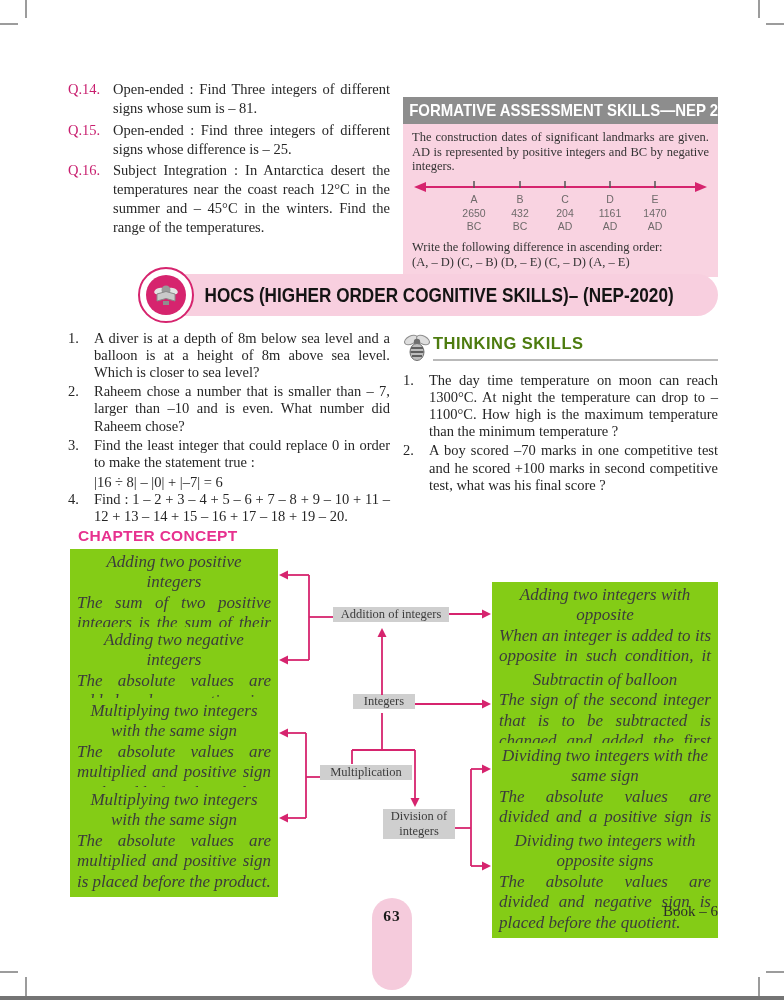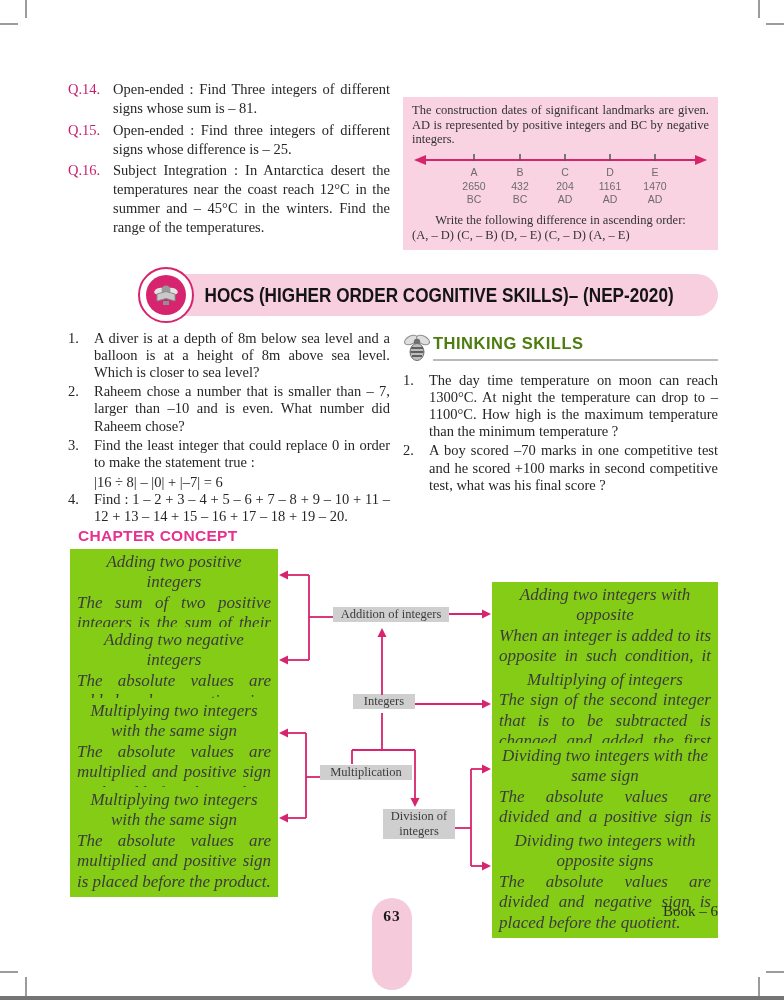--- a/index.html
+++ b/index.html
@@ -19,21 +19,21 @@
   
   #formative{position:absolute;left:403px;top:97px;width:315px;}
   .fa-header{background:#8d8d8d;color:#fff;height:27px;display:flex;align-items:center;
     font-family:"Liberation Sans", sans-serif;font-weight:bold;font-size:17px;}
   .fa-header span{transform:scaleX(.88);transform-origin:left center;white-space:nowrap;padding-left:7px;}
   .fa-body{background:#f9d3e1;padding:6px 9px 8px;font-size:12.5px;line-height:1.17;color:#333;}
   .fa-intro{text-align:justify;}
   .numberline{position:relative;height:58px;margin-top:5px;}
   .nl-pt{position:absolute;top:14px;text-align:center;transform:translateX(-50%);
     font-family:"Liberation Sans", sans-serif;font-size:10.5px;line-height:1.3;color:#6e6a6a;}
-  .fa-question{margin-top:3px;text-align:center;}
+  .fa-question{margin-top:3px;}
   
   #hocs-banner{position:absolute;left:150px;top:274px;width:568px;height:42px;
     background:#f8cfdf;border-radius:21px;}
   #hocs-banner .txt{display:block;line-height:42px;padding-left:62px;
     font-family:"Liberation Sans", sans-serif;font-weight:bold;font-size:19.5px;color:#141414;
     transform:scaleX(.88);transform-origin:left center;white-space:nowrap;}
   #hocs-icon{position:absolute;left:138px;top:267px;width:56px;height:56px;border-radius:50%;
     background:#fff;border:2.5px solid #d6246e;box-sizing:border-box;
     display:flex;align-items:center;justify-content:center;}
   #hocs-icon .inner{width:40px;height:40px;border-radius:50%;background:#d6246e;
@@ -98,20 +98,23 @@
     <span class="q-label">Q.15.</span>
     <span class="q-text">Open-ended : Find three integers of different signs whose difference is – 25.</span>
   </div>
   <div class="q-item">
     <span class="q-label">Q.16.</span>
     <span class="q-text">Subject Integration : In Antarctica desert the temperatures near the coast reach 12°C in the summer and – 45°C in the winters. Find the range of the temperatures.</span>
   </div>
 </div>
 
 <div id="formative">
+  <div class="fa-header">
+    <span>FORMATIVE ASSESSMENT SKILLS—NEP 2020</span>
+  </div>
   <div class="fa-body">
     <div class="fa-intro">The construction dates of significant landmarks are given. AD is represented by positive integers and BC by negative integers.</div>
     <div class="numberline">
       <svg width="297" height="16">
         <line x1="10" y1="8" x2="287" y2="8" stroke="#d6246e" stroke-width="2"></line>
         <path d="M2,8 l12,-5 v10 z" fill="#d6246e"></path>
         <path d="M295,8 l-12,-5 v10 z" fill="#d6246e"></path>
         <line x1="62" y1="2" x2="62" y2="9" stroke="#555" stroke-width="1.5"></line>
         <line x1="108" y1="2" x2="108" y2="9" stroke="#555" stroke-width="1.5"></line>
         <line x1="153" y1="2" x2="153" y2="9" stroke="#555" stroke-width="1.5"></line>
@@ -228,21 +231,21 @@
   <div class="t">Multiplying two integers with the same sign</div>
   <div class="b">The absolute values are multiplied and positive sign is placed before the product.</div>
 </div>
 
 <div id="cboxR1" class="cbox cbox-r">
   <div class="t">Adding two integers with opposite</div>
   <div class="b">When an integer is added to its opposite in such condition, it gives zero as the result.</div>
   <div>(8 + (– 8) = 0</div>
 </div>
 <div id="cboxR2" class="cbox cbox-r">
-  <div class="t">Multiplying of integers</div>
+  <div class="t">Subtractin of balloon</div>
   <div class="b">The sign of the second integer that is to be subtracted is changed and added the first number.</div>
 </div>
 <div id="cboxR3" class="cbox cbox-r">
   <div class="t">Dividing two integers with the same sign</div>
   <div class="b">The absolute values are divided and a positive sign is placed before the quotient.</div>
 </div>
 <div id="cboxR4" class="cbox cbox-r">
   <div class="t">Dividing two integers with opposite signs</div>
   <div class="b">The absolute values are divided and negative sign is placed before the quotient.</div>
 </div>

